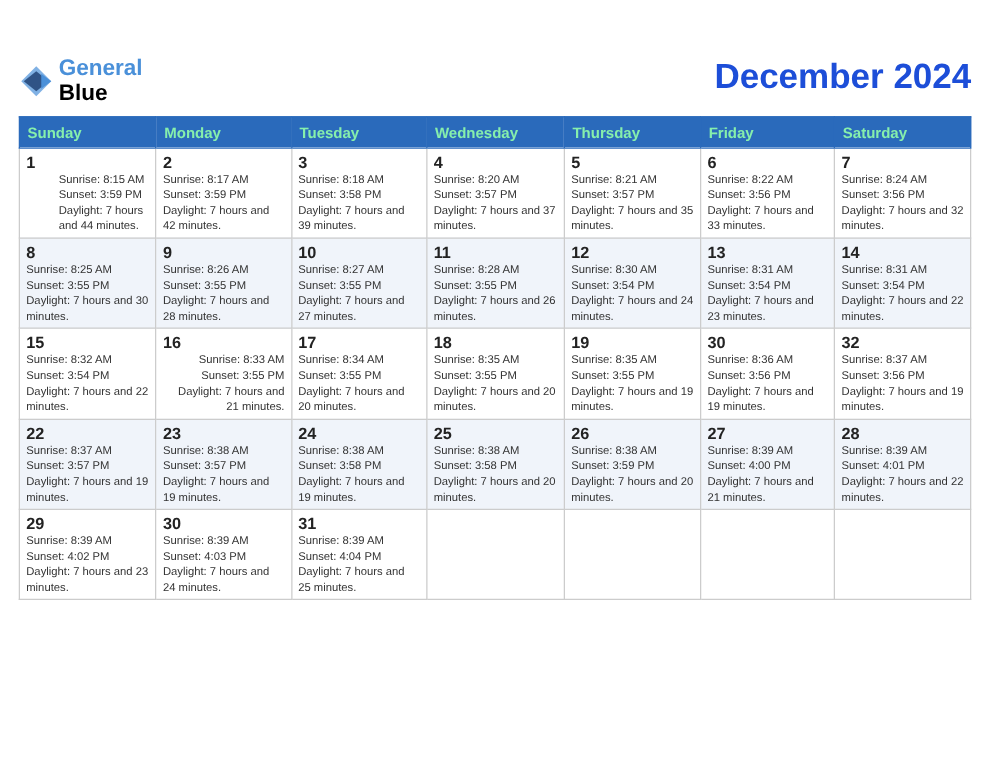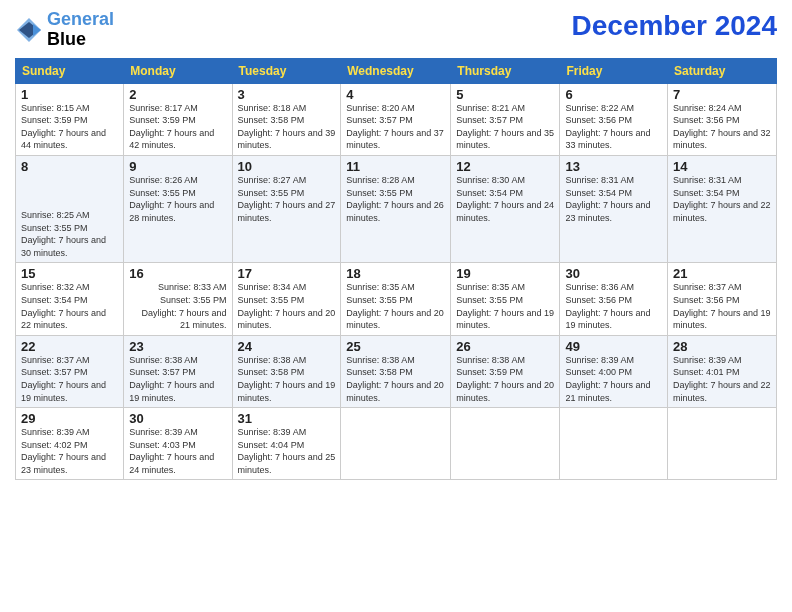--- a/index.html
+++ b/index.html
@@ -14,20 +14,21 @@
       width: 792px;
       height: 612px;
       padding: 10px 15px;
       background: #fff;
     }
     .header {
       display: flex;
       justify-content: space-between;
       align-items: flex-start;
       margin-bottom: 8px;
+      margin-top: 35px;
     }
     .logo {
       display: flex;
       align-items: center;
     }
     .logo-text {
       font-size: 18px;
       font-weight: bold;
       color: #1a3c6e;
       line-height: 1.1;
@@ -51,21 +52,21 @@
     .calendar-subtitle {
       font-size: 14px;
       color: #444;
     }
     .calendar-table {
       width: 100%;
       border-collapse: collapse;
     }
     .calendar-table th {
       background: #2a6abb;
-      color: #fde047;
+      color: #86efac;
       font-size: 12px;
       font-weight: bold;
       padding: 5px 6px;
       text-align: left;
       border: 1px solid #2a6abb;
     }
     .calendar-table td {
       border: 1px solid #ccc;
       vertical-align: top;
       padding: 3px 5px;
@@ -121,21 +122,21 @@
           <th>Wednesday</th>
           <th>Thursday</th>
           <th>Friday</th>
           <th>Saturday</th>
         </tr>
     </thead>
     <tbody id="calendar-body">
     <tr>
           <td>
             <span class="day-num">1</span>
-            <span class="day-detail" style="white-space: pre-line;">Sunrise: 8:15 AM
+            <span class="day-detail" style="white-space: pre-line; margin-left: 26px;">Sunrise: 8:15 AM
 Sunset: 3:59 PM
 Daylight: 7 hours and 44 minutes.</span>
           </td>
           <td>
             <span class="day-num">2</span>
             <span class="day-detail" style="white-space: pre-line;">Sunrise: 8:17 AM
 Sunset: 3:59 PM
 Daylight: 7 hours and 42 minutes.</span>
           </td>
           <td>
@@ -165,21 +166,21 @@
           <td>
             <span class="day-num">7</span>
             <span class="day-detail" style="white-space: pre-line;">Sunrise: 8:24 AM
 Sunset: 3:56 PM
 Daylight: 7 hours and 32 minutes.</span>
           </td>
         </tr>
         <tr>
           <td>
             <span class="day-num">8</span>
-            <span class="day-detail" style="white-space: pre-line; margin-top: 35px;">Sunrise: 8:25 AM
+            <span class="day-detail" style="white-space: pre-line;">Sunrise: 8:25 AM
 Sunset: 3:55 PM
 Daylight: 7 hours and 30 minutes.</span>
           </td>
           <td>
             <span class="day-num">9</span>
             <span class="day-detail" style="white-space: pre-line;">Sunrise: 8:26 AM
 Sunset: 3:55 PM
 Daylight: 7 hours and 28 minutes.</span>
           </td>
           <td>
@@ -244,21 +245,21 @@
 Sunset: 3:55 PM
 Daylight: 7 hours and 19 minutes.</span>
           </td>
           <td>
             <span class="day-num">30</span>
             <span class="day-detail" style="white-space: pre-line;">Sunrise: 8:36 AM
 Sunset: 3:56 PM
 Daylight: 7 hours and 19 minutes.</span>
           </td>
           <td>
-            <span class="day-num">21</span>
+            <span class="day-num">32</span>
             <span class="day-detail" style="white-space: pre-line;">Sunrise: 8:37 AM
 Sunset: 3:56 PM
 Daylight: 7 hours and 19 minutes.</span>
           </td>
         </tr>
         <tr>
           <td>
             <span class="day-num">22</span>
             <span class="day-detail" style="white-space: pre-line;">Sunrise: 8:37 AM
 Sunset: 3:57 PM
@@ -282,21 +283,21 @@
 Sunset: 3:58 PM
 Daylight: 7 hours and 20 minutes.</span>
           </td>
           <td>
             <span class="day-num">26</span>
             <span class="day-detail" style="white-space: pre-line;">Sunrise: 8:38 AM
 Sunset: 3:59 PM
 Daylight: 7 hours and 20 minutes.</span>
           </td>
           <td>
-            <span class="day-num">49</span>
+            <span class="day-num">27</span>
             <span class="day-detail" style="white-space: pre-line;">Sunrise: 8:39 AM
 Sunset: 4:00 PM
 Daylight: 7 hours and 21 minutes.</span>
           </td>
           <td>
             <span class="day-num">28</span>
             <span class="day-detail" style="white-space: pre-line;">Sunrise: 8:39 AM
 Sunset: 4:01 PM
 Daylight: 7 hours and 22 minutes.</span>
           </td>

